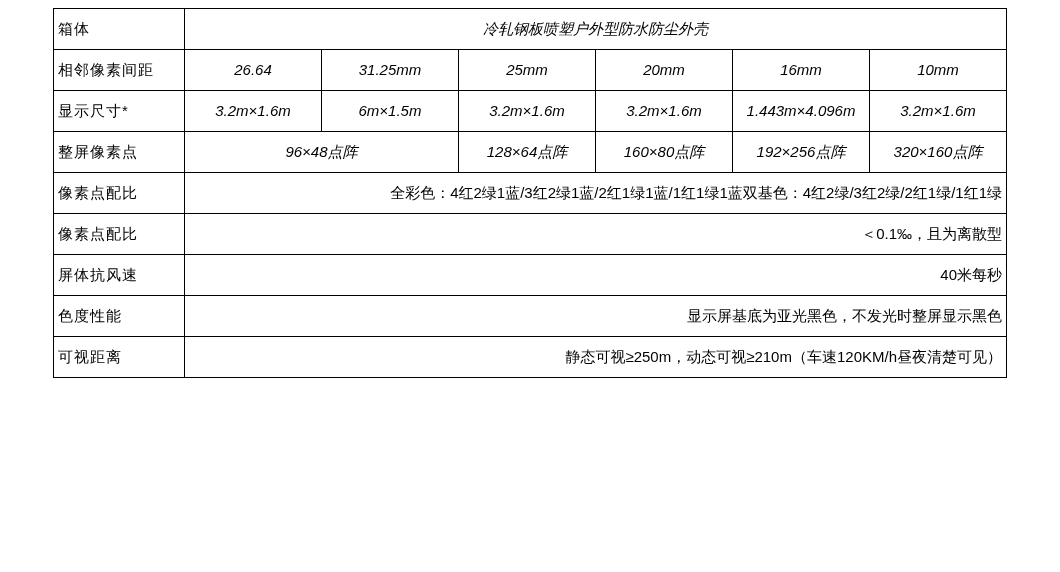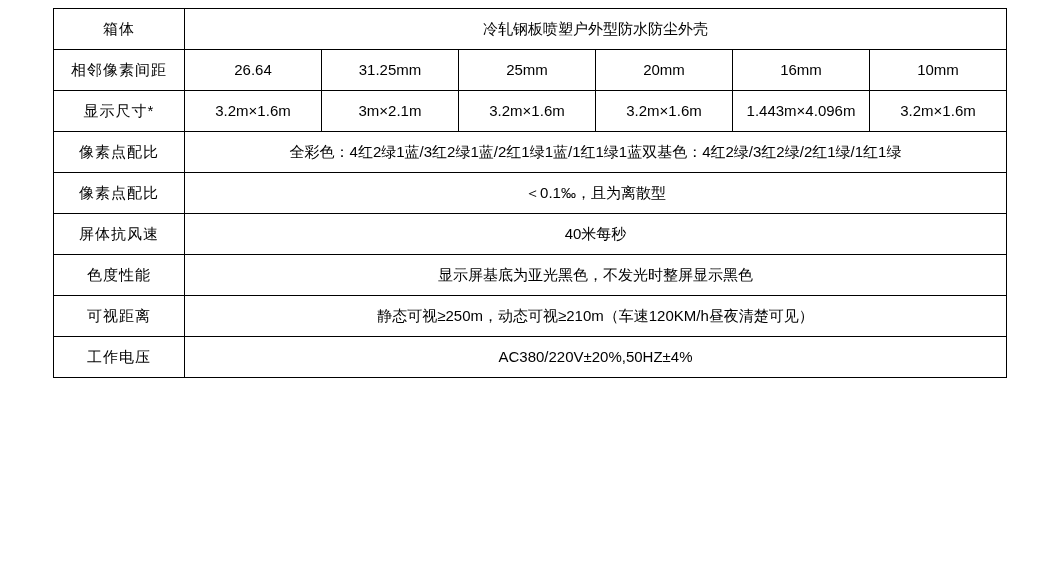--- a/index.html
+++ b/index.html
@@ -25,29 +25,29 @@
     border: 1px solid #000000;
     font-size: 15px;
     padding: 2px 4px;
     line-height: 1.25;
     vertical-align: middle;
     height: 41px;
     box-sizing: border-box;
   }
   td.label {
     width: 131px;
-    text-align: center;
     letter-spacing: 1px;
   }
   td.value-left {
-    text-align: center;
+    text-align: right;
     padding-left: 8px;
   }
   td.value-center {
     text-align: center;
+    font-style: italic;
   }
 </style>
 </head>
 <body>
 
 <table id="spec-table">
   <colgroup>
     <col style="width:131px">
     <col style="width:137px">
     <col style="width:137px">
@@ -66,25 +66,33 @@
         <td class="value-center">26.64</td>
         <td class="value-center">31.25mm</td>
         <td class="value-center">25mm</td>
         <td class="value-center">20mm</td>
         <td class="value-center">16mm</td>
         <td class="value-center">10mm</td>
       </tr>
       <tr>
         <td class="label">显示尺寸*</td>
         <td class="value-center">3.2m×1.6m</td>
-        <td class="value-center">3m×2.1m</td>
+        <td class="value-center">6m×1.5m</td>
         <td class="value-center">3.2m×1.6m</td>
         <td class="value-center">3.2m×1.6m</td>
         <td class="value-center">1.443m×4.096m</td>
         <td class="value-center">3.2m×1.6m</td>
+      </tr>
+      <tr>
+        <td class="label">整屏像素点</td>
+        <td class="value-center" colspan="2">96×48点阵</td>
+        <td class="value-center">128×64点阵</td>
+        <td class="value-center">160×80点阵</td>
+        <td class="value-center">192×256点阵</td>
+        <td class="value-center">320×160点阵</td>
       </tr>
       <tr>
         <td class="label">像素点配比</td>
         <td class="value-left" colspan="6">全彩色：4红2绿1蓝/3红2绿1蓝/2红1绿1蓝/1红1绿1蓝双基色：4红2绿/3红2绿/2红1绿/1红1绿</td>
       </tr>
       <tr>
         <td class="label">像素点配比</td>
         <td class="value-left" colspan="6">＜0.1‰，且为离散型</td>
       </tr>
       <tr>
@@ -92,18 +100,14 @@
         <td class="value-left" colspan="6">40米每秒</td>
       </tr>
       <tr>
         <td class="label">色度性能</td>
         <td class="value-left" colspan="6">显示屏基底为亚光黑色，不发光时整屏显示黑色</td>
       </tr>
       <tr>
         <td class="label">可视距离</td>
         <td class="value-left" colspan="6">静态可视≥250m，动态可视≥210m（车速120KM/h昼夜清楚可见）</td>
       </tr>
-      <tr>
-        <td class="label">工作电压</td>
-        <td class="value-left" colspan="6">AC380/220V±20%,50HZ±4%</td>
-      </tr>
     </tbody>
 </table>
 
 </body></html>

